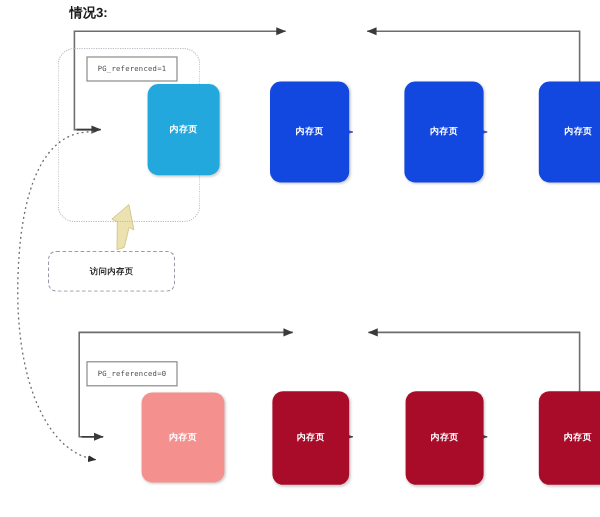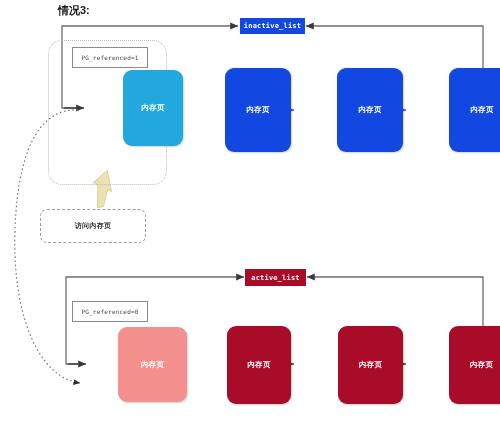--- a/index.html
+++ b/index.html
@@ -108,23 +108,20 @@
   </svg>
 
   <div class="title">情况3:</div>
 
   <div class="dotted-round" style="left:48px;top:40px;width:117px;height:143px;"></div>
 
   <div class="flag-box" style="left:72px;top:47px;width:74px;height:19px;">
     <span>PG_referenced=1</span>
   </div>
 
-  <div class="list-chip chip-inactive" style="left:240px;top:18px;width:65px;height:16px;">
-    <span>inactive_list</span>
-  </div>
 
   <div class="page-box page-cyan" style="left:81px;top:70px;width:60px;height:76px;">
     <span>内存页</span>
   </div>
   <div class="page-box page-blue" style="left:183px;top:68px;width:66px;height:84px;">
     <span>内存页</span>
   </div>
   <div class="page-box page-blue" style="left:295px;top:68px;width:66px;height:84px;">
     <span>内存页</span>
   </div>
@@ -133,23 +130,20 @@
   </div>
 
   <div class="dotted-label" style="left:40px;top:209px;width:104px;height:32px;">
     <span>访问内存页</span>
   </div>
 
   <div class="flag-box" style="left:72px;top:301px;width:74px;height:19px;">
     <span>PG_referenced=0</span>
   </div>
 
-  <div class="list-chip chip-active" style="left:245px;top:269px;width:61px;height:17px;">
-    <span>active_list</span>
-  </div>
 
   <div class="page-box page-pink" style="left:76px;top:327px;width:69px;height:75px;">
     <span>内存页</span>
   </div>
   <div class="page-box page-darkred" style="left:185px;top:326px;width:64px;height:78px;">
     <span>内存页</span>
   </div>
   <div class="page-box page-darkred" style="left:296px;top:326px;width:65px;height:78px;">
     <span>内存页</span>
   </div>

